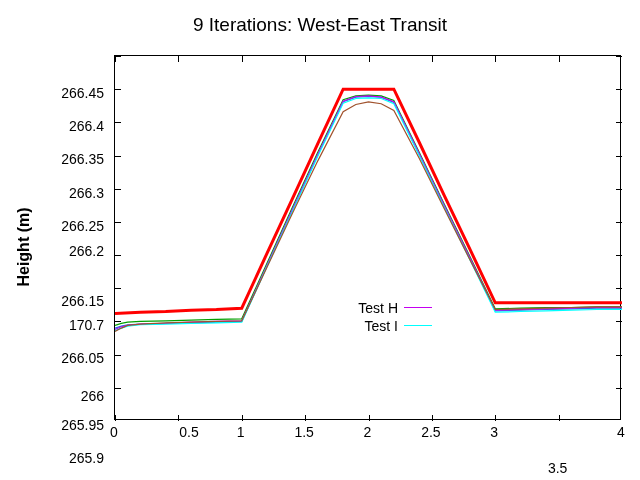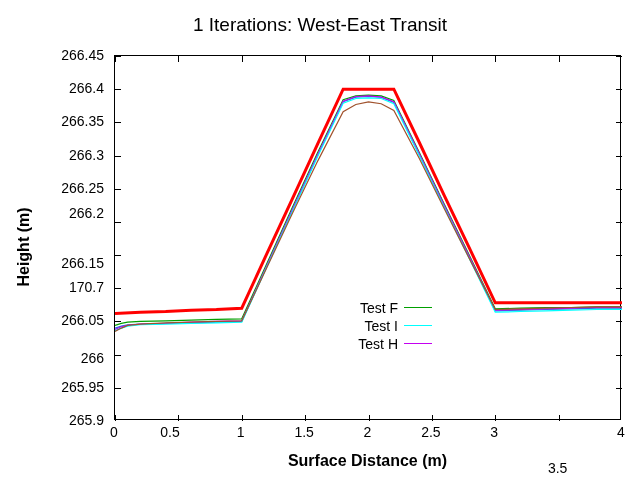--- a/index.html
+++ b/index.html
@@ -19,20 +19,21 @@
     border:1px solid #000;
     box-sizing:border-box;
     background:#fff;
   }
   #svg-layer{position:absolute;left:0;top:0;width:507px;height:365px;}
 
   .ytick-label{
     position:absolute; text-align:right; font-size:14px; color:#000;
     width:96px; left:8px; transform:translateY(-50%);
     white-space:nowrap;
+    margin-top:38px;
   }
   .xtick-label{
     position:absolute; text-align:center; font-size:14px; color:#000;
     width:60px; transform:translateX(-50%); top:424px;
     white-space:nowrap;
   }
   #xlabel{
     position:absolute; left:114px; width:507px; top:452px;
     text-align:center; font-size:16px; font-weight:bold; color:#000;
   }
@@ -56,21 +57,21 @@
   }
   .legend-swatch{
     position:absolute; left:98px; top:8px; width:28px; height:0;
   }
 </style>
 </head>
 <body>
 
 <div id="root">
 
-  <div id="title">1 Iterations: West-East Transit</div>
+  <div id="title">9 Iterations: West-East Transit</div>
 
   <div id="plot">
     <svg id="svg-layer" viewBox="0 0 507 365" preserveAspectRatio="none">
         <line x1="0.5" x2="0.5" y1="365" y2="359" stroke="#000" stroke-width="1"></line>
         <line x1="0.5" x2="0.5" y1="0" y2="6" stroke="#000" stroke-width="1"></line>
         <line x1="63.5" x2="63.5" y1="365" y2="359" stroke="#000" stroke-width="1"></line>
         <line x1="63.5" x2="63.5" y1="0" y2="6" stroke="#000" stroke-width="1"></line>
         <line x1="127.5" x2="127.5" y1="365" y2="359" stroke="#000" stroke-width="1"></line>
         <line x1="127.5" x2="127.5" y1="0" y2="6" stroke="#000" stroke-width="1"></line>
         <line x1="190.5" x2="190.5" y1="365" y2="359" stroke="#000" stroke-width="1"></line>
@@ -127,41 +128,36 @@
       <div class="ytick-label" style="top: 263px;">266.15</div>
       <div class="ytick-label" style="top: 213px;">266.2</div>
       <div class="ytick-label" style="top: 187.727px;">266.25</div>
       <div class="ytick-label" style="top: 154.545px;">266.3</div>
       <div class="ytick-label" style="top: 121.364px;">266.35</div>
       <div class="ytick-label" style="top: 88.1818px;">266.4</div>
       <div class="ytick-label" style="top: 55px;">266.45</div>
     </div>
   <div id="xtick-labels">
       <div class="xtick-label" style="left: 114px;">0</div>
-      <div class="xtick-label" style="left: 170px;">0.5</div>
+      <div class="xtick-label" style="left: 189px;">0.5</div>
       <div class="xtick-label" style="left: 240.75px;">1</div>
       <div class="xtick-label" style="left: 304.125px;">1.5</div>
       <div class="xtick-label" style="left: 367.5px;">2</div>
       <div class="xtick-label" style="left: 430.875px;">2.5</div>
       <div class="xtick-label" style="left: 494.25px;">3</div>
       <div class="xtick-label" style="left: 557.625px; margin-top: 36px;">3.5</div>
       <div class="xtick-label" style="left: 621px;">4</div>
     </div>
 
-  <div id="xlabel">Surface Distance (m)</div>
   <div id="ylabel">Height (m)</div>
 
   <div id="legend">
       <div class="legend-row">
-        <span class="legend-text">Test F</span>
-        <span class="legend-swatch" style="border-top: 1.6px solid rgb(0, 160, 0);"></span>
+        <span class="legend-text">Test H</span>
+        <span class="legend-swatch" style="border-top: 1.6px solid rgb(196, 0, 240);"></span>
       </div>
       <div class="legend-row">
         <span class="legend-text">Test I</span>
         <span class="legend-swatch" style="border-top: 1.6px solid rgb(0, 255, 255);"></span>
-      </div>
-      <div class="legend-row">
-        <span class="legend-text">Test H</span>
-        <span class="legend-swatch" style="border-top: 1.6px solid rgb(196, 0, 240);"></span>
       </div>
     </div>
 
 </div>
 
 </body></html>

